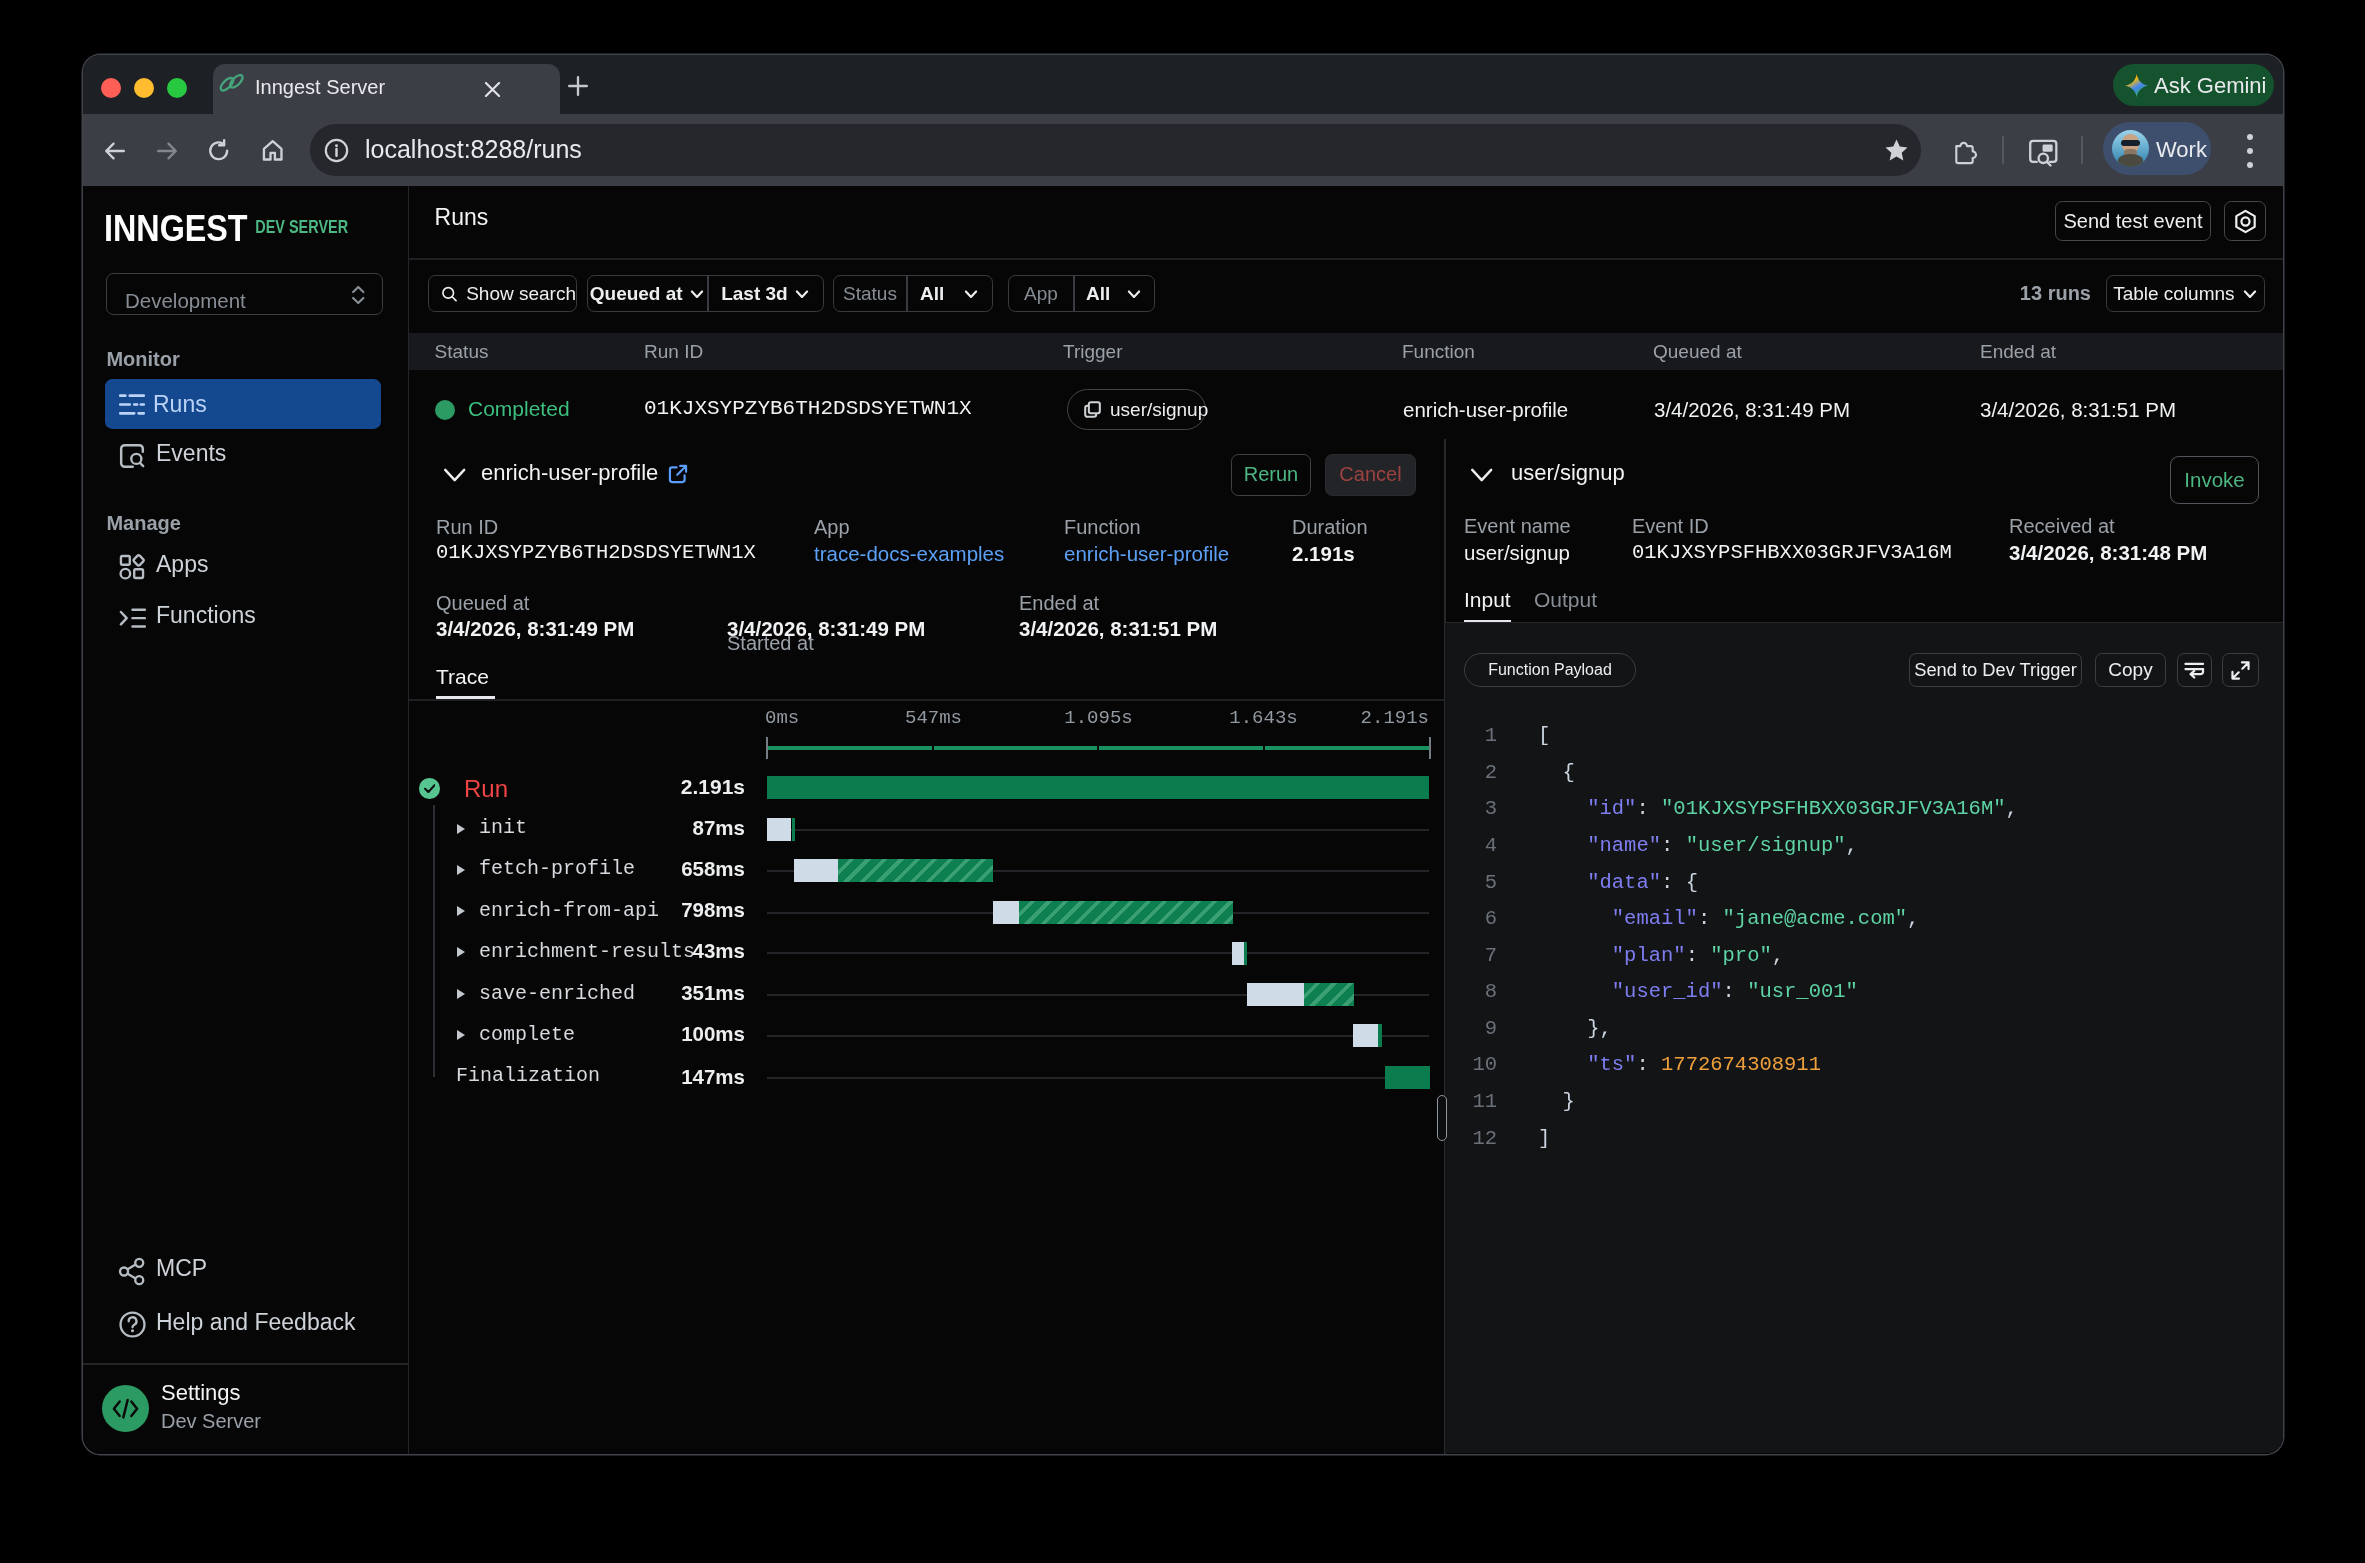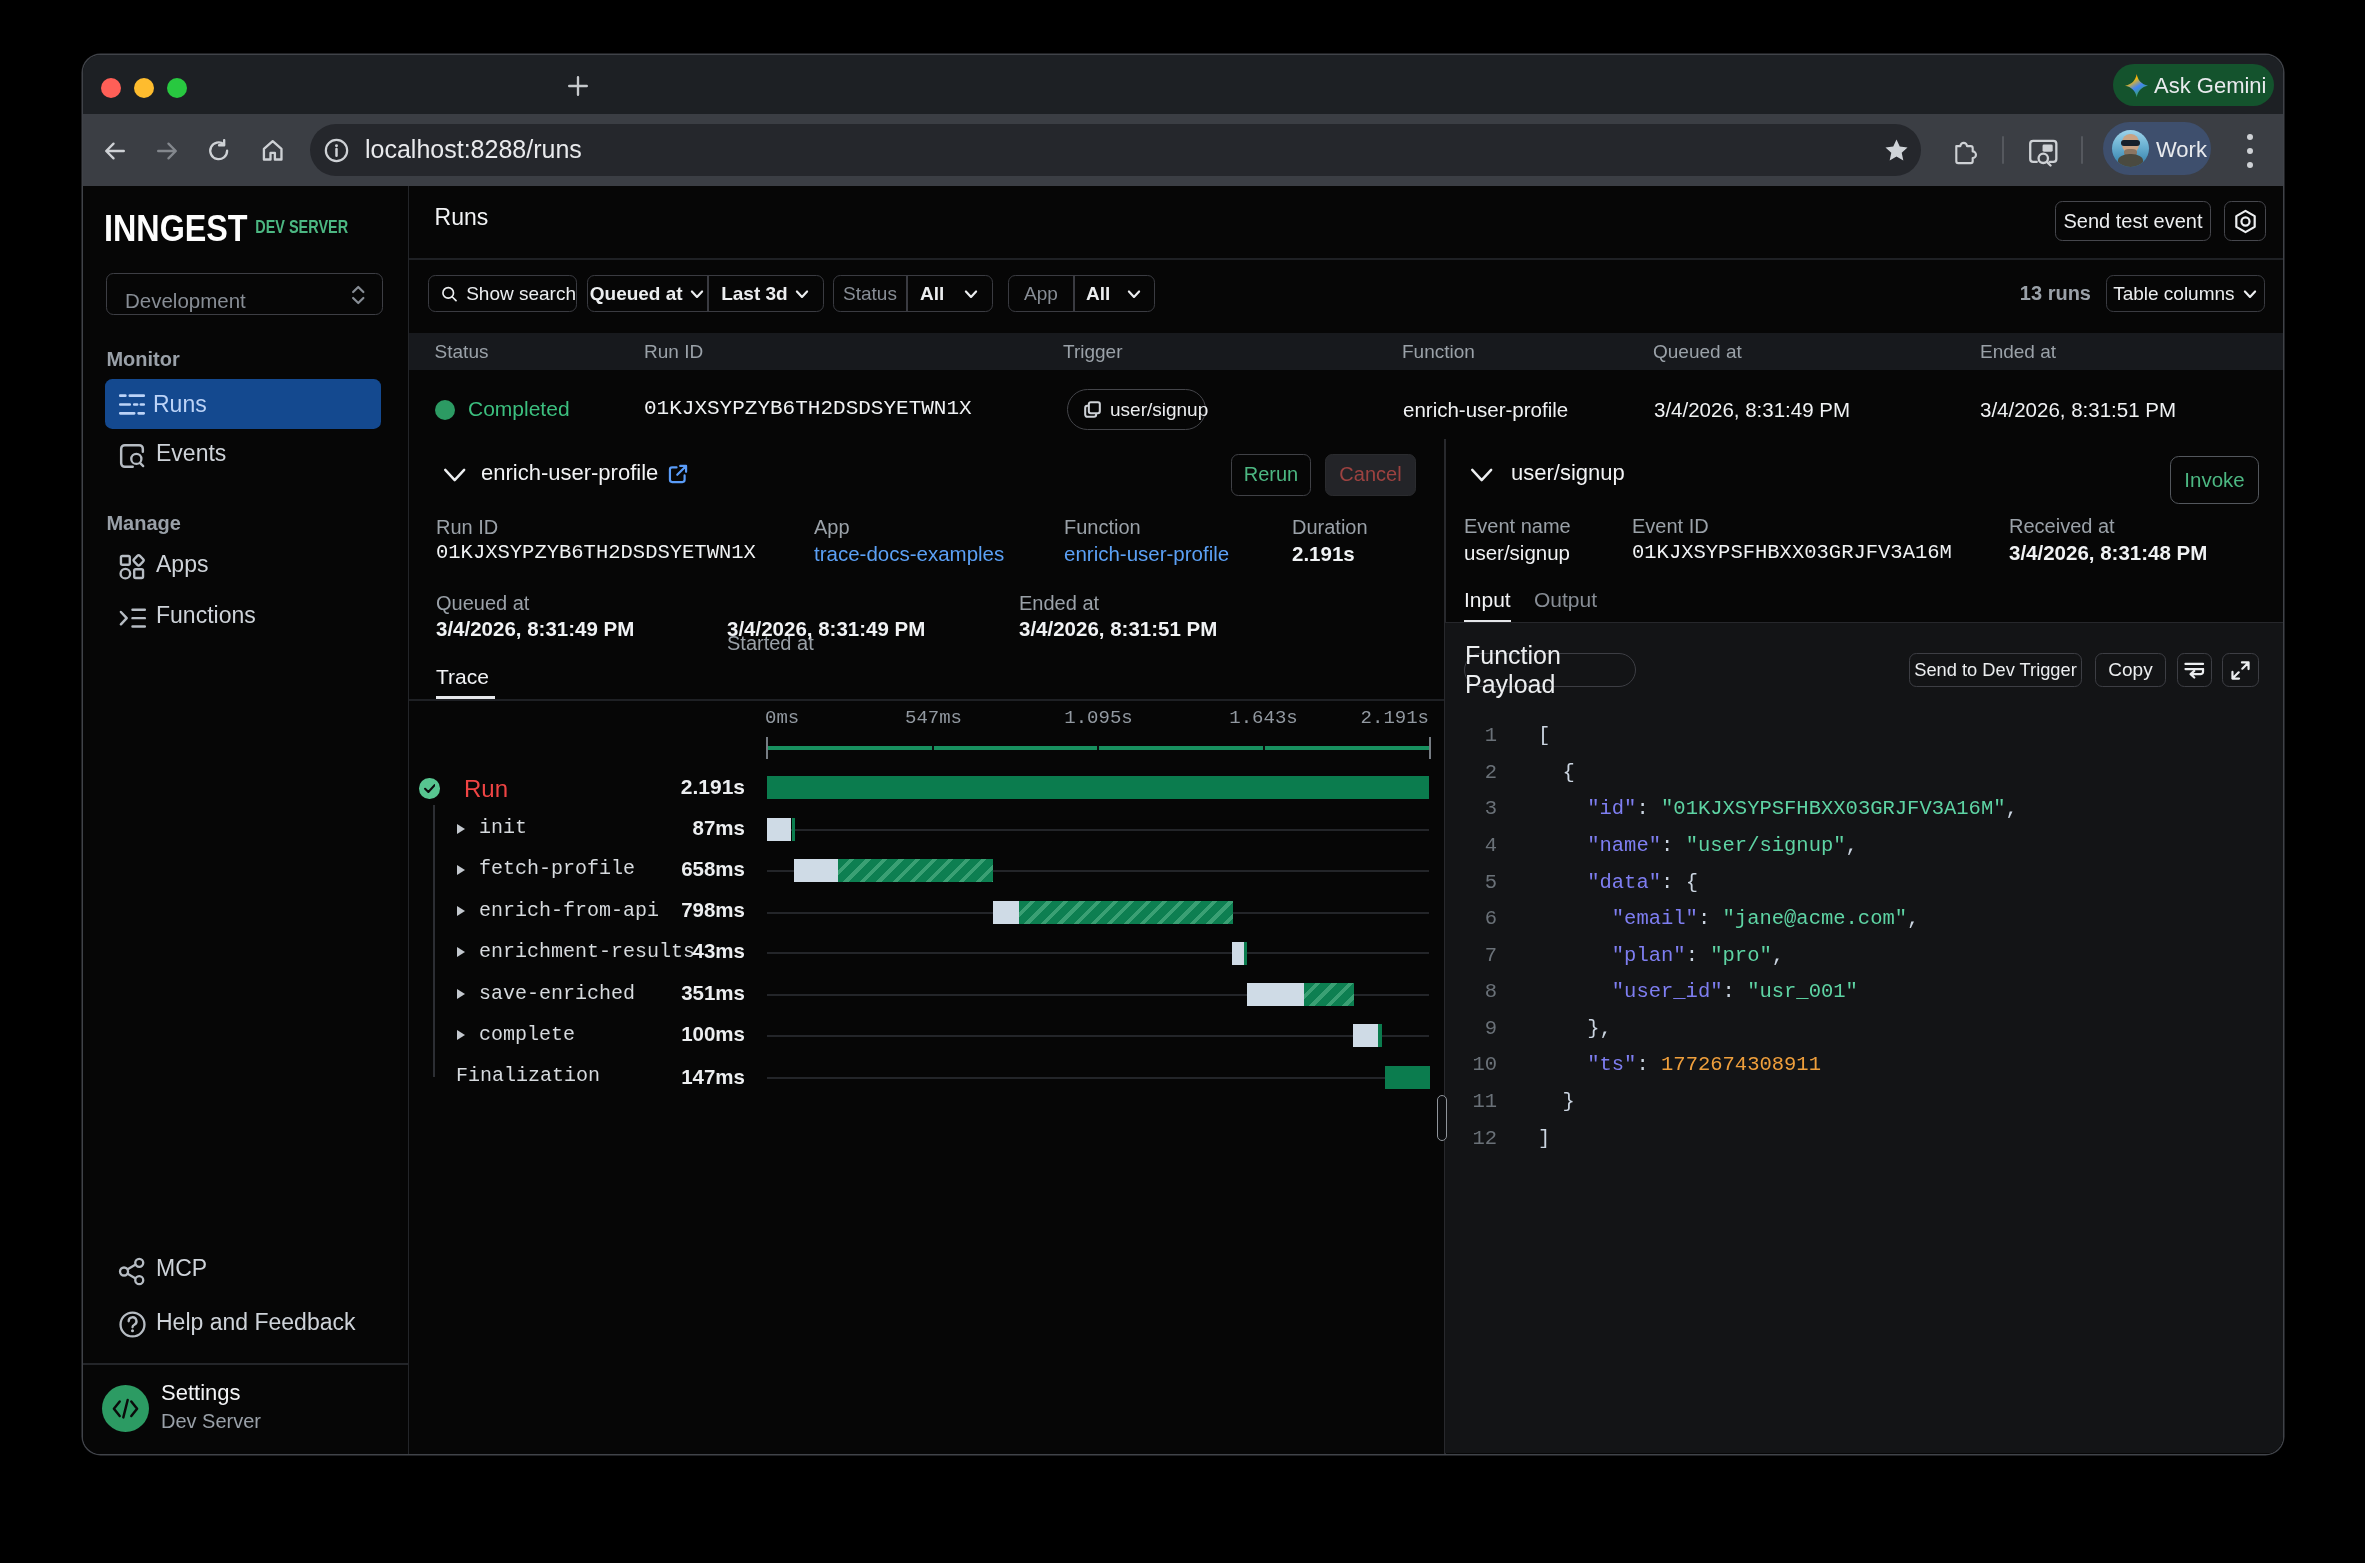--- a/index.html
+++ b/index.html
@@ -46,20 +46,32 @@
   .n { color:#ef9f3c; }
 </style>
 </head>
 <body>
 <div class="win">
 
   <div class="tabbar">
     <div class="dot" style="left:18.3px; background:#ff5f57;"></div>
     <div class="dot" style="left:51px; background:#febc2e;"></div>
     <div class="dot" style="left:84px; background:#28c840;"></div>
+    <div class="tab">
+      <svg class="abs" style="left:5.9px; top:10.2px;" width="26" height="17.6" viewBox="0 0 36 24">
+        <g stroke="#45a47b" stroke-width="3.2" fill="none">
+          <ellipse cx="11" cy="14" rx="5.2" ry="11" transform="rotate(45 11 14)"></ellipse>
+          <ellipse cx="24" cy="10" rx="5.2" ry="11" transform="rotate(45 24 10)"></ellipse>
+        </g>
+      </svg>
+      <div class="abs" style="left:42px; top:12.4px; font-size:20px; color:#e8eaed;">Inngest Server</div>
+      <svg class="abs" style="left:270px; top:16px;" width="19" height="19" viewBox="0 0 26 26">
+        <path d="M4 4 L22 22 M22 4 L4 22" stroke="#dfe1e5" stroke-width="3" stroke-linecap="round"></path>
+      </svg>
+    </div>
     <svg class="abs" style="left:484px; top:20px;" width="22" height="22" viewBox="0 0 30 30">
       <path d="M15 3 V27 M3 15 H27" stroke="#c6c9cc" stroke-width="3.2" stroke-linecap="round"></path>
     </svg>
     <div class="gem">
       <svg class="abs" style="left:11.7px; top:10.2px;" width="23.4" height="23.4" viewBox="0 0 32 32">
         <defs>
           <linearGradient id="gg" x1="20%" y1="0%" x2="80%" y2="100%">
             <stop offset="0%" stop-color="#ea4335"></stop>
             <stop offset="25%" stop-color="#fbbc04"></stop>
             <stop offset="55%" stop-color="#4285f4"></stop>
@@ -409,21 +421,21 @@
         <div class="abs label" style="left:187px; top:76px;">Event ID</div>
         <div class="abs mono value" style="left:187px; top:102px;">01KJXSYPSFHBXX03GRJFV3A16M</div>
         <div class="abs label" style="left:564px; top:76px;">Received at</div>
         <div class="abs value" style="left:564px; top:102px; font-weight:bold;">3/4/2026, 8:31:48 PM</div>
         <div class="abs" style="left:19px; top:149px; font-size:21px; color:#f2f3f5;">Input</div>
         <div class="abs" style="left:89px; top:149px; font-size:21px; color:#878d95;">Output</div>
         <div class="abs" style="left:19px; top:181px; width:47px; height:2.9px; background:#e5e7ea;"></div>
         <div class="abs" style="left:0; top:183px; width:838px; height:1.5px; background:#26272b;"></div>
         <div class="abs" style="left:0; top:184px; width:838px; height:830px; background:#131416;"></div>
         <div class="abs" style="left:19px; top:214px; width:172px; height:34px; border:1.5px solid #3d3e44; border-radius:17px; display:flex; align-items:center; justify-content:center;">
-          <span style="font-size:25px; color:#eceef0;">Function Payload</span>
+          <span style="font-size:16px; color:#eceef0;">Function Payload</span>
         </div>
         <div class="btn" style="left:464px; top:214px; width:173px; height:34px; border-color:#3d3e44;">
             <span style="font-size:18.3px;">Send to Dev Trigger</span>
           </div>
         <div class="btn" style="left:650px; top:214px; width:71px; height:34px; border-color:#3d3e44;">
             <span style="font-size:19px;">Copy</span>
           </div>
         <div class="btn" style="left:732px; top:214px; width:35px; height:34px; border-color:#3d3e44;">
           <svg width="20.5" height="17.6" viewBox="0 0 28 24">
             <path d="M2 4 H26 M2 11 H26" stroke="#eceef0" stroke-width="3" stroke-linecap="round"></path>

